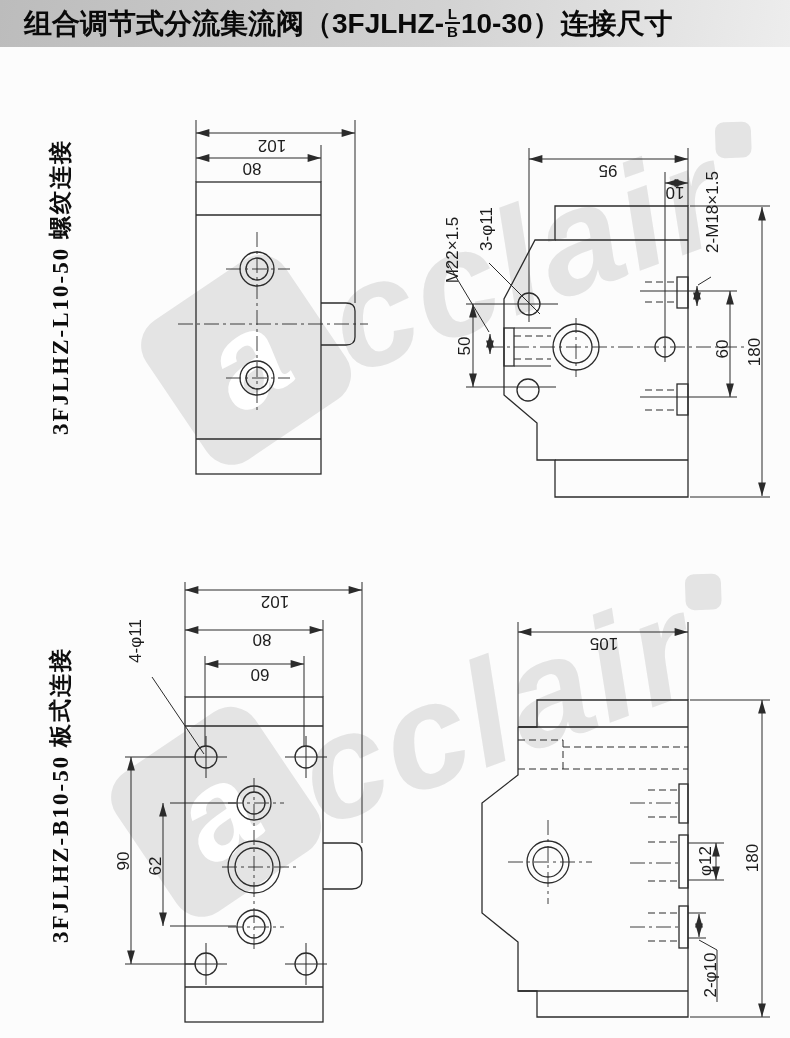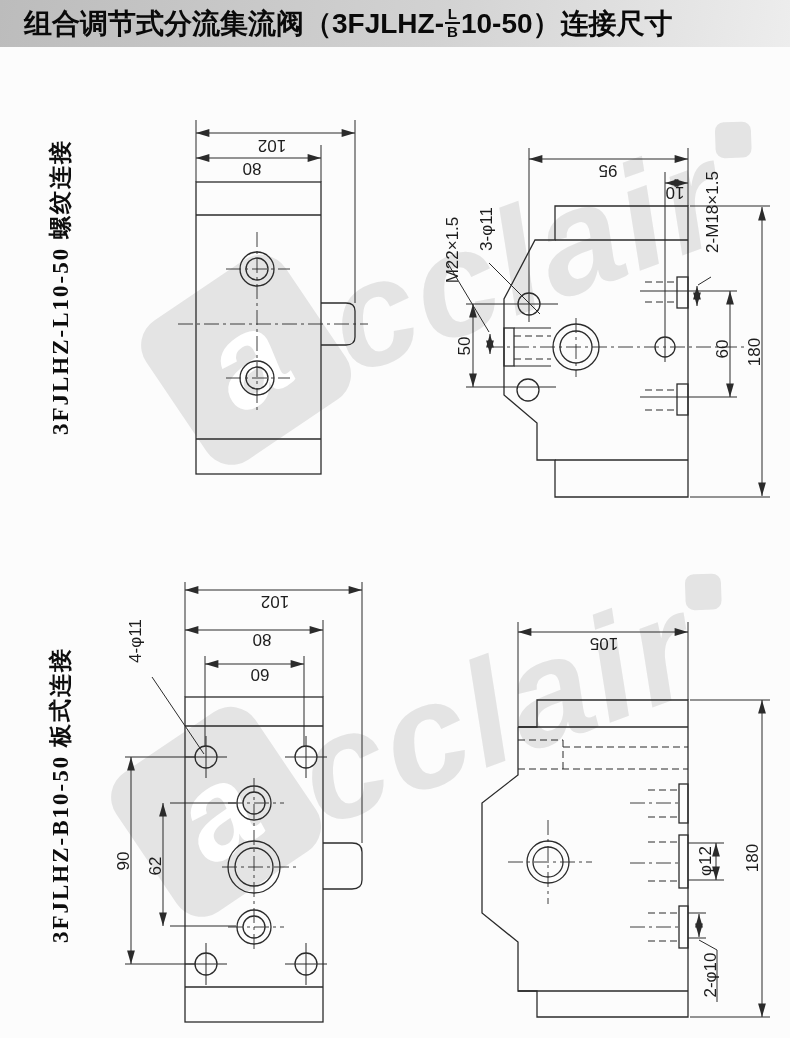--- a/index.html
+++ b/index.html
@@ -268,16 +268,16 @@
       <text class="d" x="758" y="858" transform="rotate(-90,758,858)">180</text>
     </g>
   </svg>
 
   <div id="titlebar">
     <span>组合调节式分流集流阀（3FJLHZ-</span>
       <span class="frac">
         <span class="ft">L</span>
         <span class="fb">B</span>
       </span>
-      <span>10-50）连接尺寸</span>
+      <span>10-30）连接尺寸</span>
   </div>
 
 </div>
 
 </body></html>

